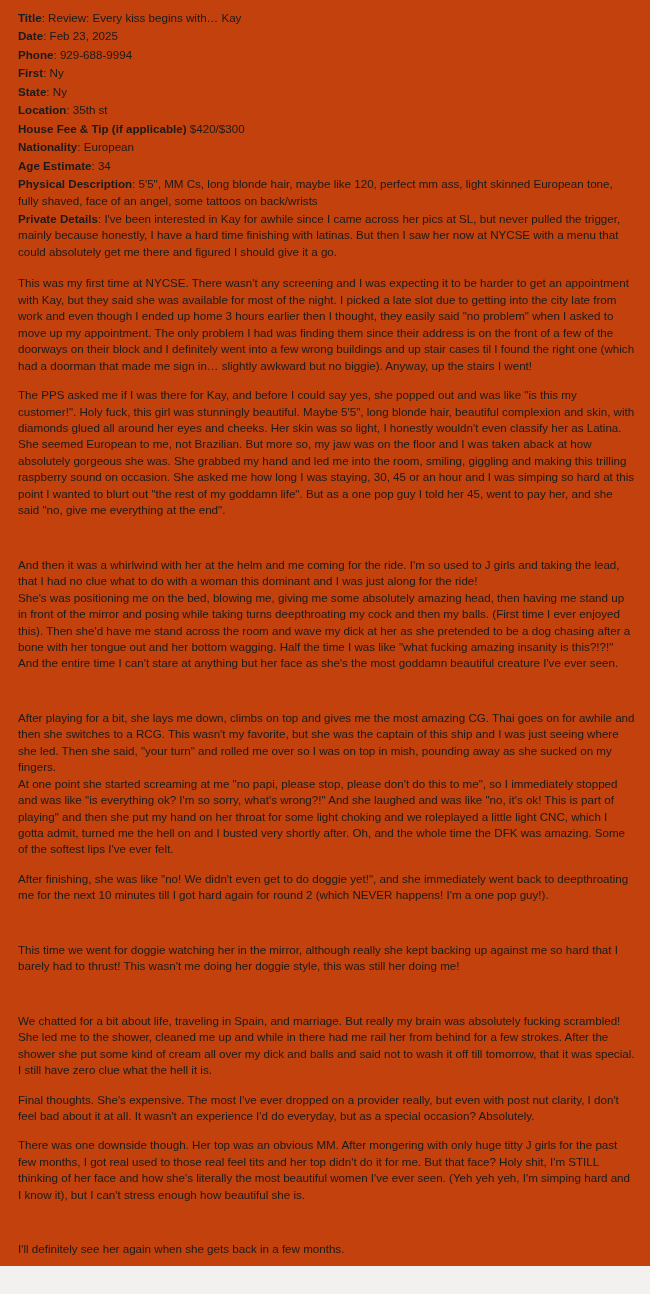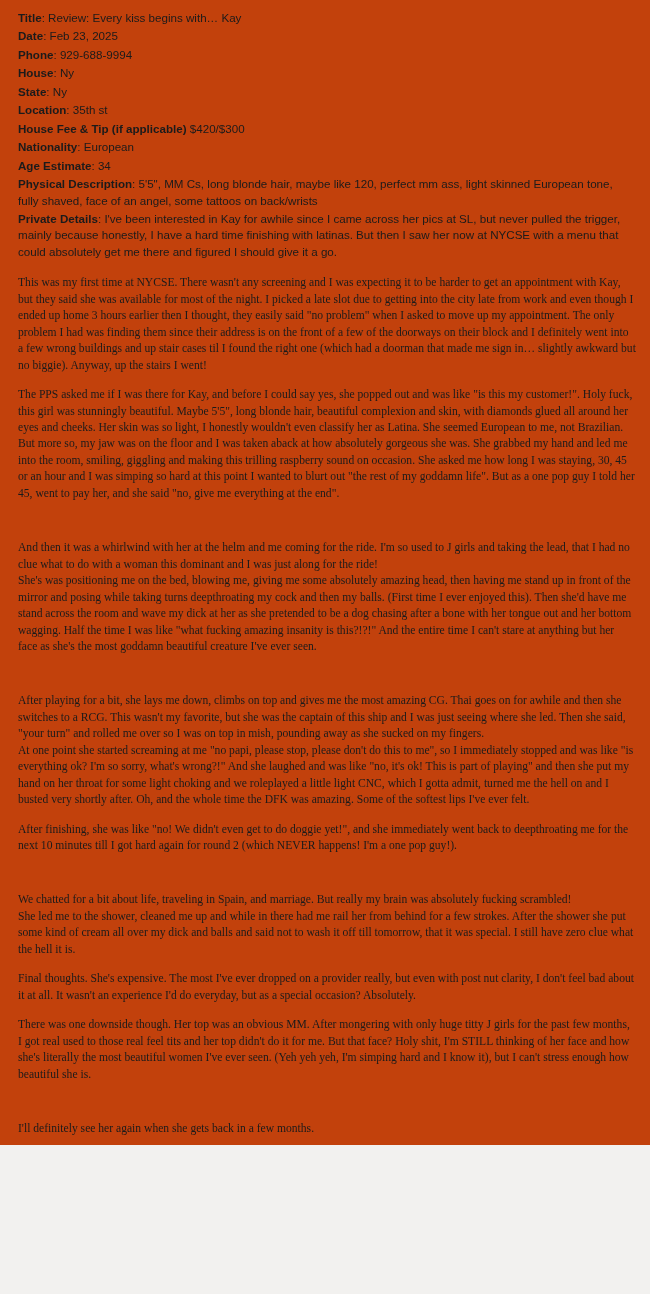--- a/index.html
+++ b/index.html
@@ -28,21 +28,20 @@
     margin: 0 0 2px 0;
   }
   .field-label {
     font-weight: bold;
   }
   .field-value {
   }
   .para {
     margin: 0 0 13px 0;
     text-align: left;
-    font-family: Liberation Serif, serif;
   }
   .para.tight {
     margin-bottom: 0;
     margin-top: 38px;
   }
   .block-gap {
     height: 13px;
   }
   .footer-field {
     margin-top: 0;
@@ -57,21 +56,21 @@
     <div class="field-row">
       <span class="field-label">Title</span><span>: </span><span class="field-value">Review: Every kiss begins with… Kay</span>
     </div>
     <div class="field-row">
       <span class="field-label">Date</span><span>: </span><span class="field-value">Feb 23, 2025</span>
     </div>
     <div class="field-row">
       <span class="field-label">Phone</span><span>: </span><span class="field-value">929-688-9994</span>
     </div>
     <div class="field-row">
-      <span class="field-label">House</span><span>: </span><span class="field-value">Ny</span>
+      <span class="field-label">First</span><span>: </span><span class="field-value">Ny</span>
     </div>
     <div class="field-row">
       <span class="field-label">State</span><span>: </span><span class="field-value">Ny</span>
     </div>
     <div class="field-row">
       <span class="field-label">Location</span><span>: </span><span class="field-value">35th st</span>
     </div>
     <div class="field-row">
       <span class="field-label">House Fee &amp; Tip (if applicable)</span><span> </span><span class="field-value">$420/$300</span>
     </div>
@@ -97,20 +96,21 @@
   <p class="para">The PPS asked me if I was there for Kay, and before I could say yes, she popped out and was like "is this my customer!". Holy fuck, this girl was stunningly beautiful. Maybe 5'5", long blonde hair, beautiful complexion and skin, with diamonds glued all around her eyes and cheeks. Her skin was so light, I honestly wouldn't even classify her as Latina. She seemed European to me, not Brazilian. But more so, my jaw was on the floor and I was taken aback at how absolutely gorgeous she was. She grabbed my hand and led me into the room, smiling, giggling and making this trilling raspberry sound on occasion. She asked me how long I was staying, 30, 45 or an hour and I was simping so hard at this point I wanted to blurt out "the rest of my goddamn life". But as a one pop guy I told her 45, went to pay her, and she said "no, give me everything at the end".</p>
 
   <p class="para tight">And then it was a whirlwind with her at the helm and me coming for the ride. I'm so used to J girls and taking the lead, that I had no clue what to do with a woman this dominant and I was just along for the ride!</p>
   <p class="para">She's was positioning me on the bed, blowing me, giving me some absolutely amazing head, then having me stand up in front of the mirror and posing while taking turns deepthroating my cock and then my balls. (First time I ever enjoyed this). Then she'd have me stand across the room and wave my dick at her as she pretended to be a dog chasing after a bone with her tongue out and her bottom wagging. Half the time I was like "what fucking amazing insanity is this?!?!" And the entire time I can't stare at anything but her face as she's the most goddamn beautiful creature I've ever seen.</p>
 
   <p class="para tight">After playing for a bit, she lays me down, climbs on top and gives me the most amazing CG. Thai goes on for awhile and then she switches to a RCG. This wasn't my favorite, but she was the captain of this ship and I was just seeing where she led. Then she said, "your turn" and rolled me over so I was on top in mish, pounding away as she sucked on my fingers.</p>
   <p class="para">At one point she started screaming at me "no papi, please stop, please don't do this to me", so I immediately stopped and was like "is everything ok? I'm so sorry, what's wrong?!" And she laughed and was like "no, it's ok! This is part of playing" and then she put my hand on her throat for some light choking and we roleplayed a little light CNC, which I gotta admit, turned me the hell on and I busted very shortly after. Oh, and the whole time the DFK was amazing. Some of the softest lips I've ever felt.</p>
 
   <p class="para">After finishing, she was like "no! We didn't even get to do doggie yet!", and she immediately went back to deepthroating me for the next 10 minutes till I got hard again for round 2 (which NEVER happens! I'm a one pop guy!).</p>
 
+  <p class="para tight">This time we went for doggie watching her in the mirror, although really she kept backing up against me so hard that I barely had to thrust! This wasn't me doing her doggie style, this was still her doing me!</p>
 
   <p class="para tight">We chatted for a bit about life, traveling in Spain, and marriage. But really my brain was absolutely fucking scrambled!</p>
   <p class="para">She led me to the shower, cleaned me up and while in there had me rail her from behind for a few strokes. After the shower she put some kind of cream all over my dick and balls and said not to wash it off till tomorrow, that it was special. I still have zero clue what the hell it is.</p>
 
   <p class="para">Final thoughts. She's expensive. The most I've ever dropped on a provider really, but even with post nut clarity, I don't feel bad about it at all. It wasn't an experience I'd do everyday, but as a special occasion? Absolutely.</p>
 
   <p class="para">There was one downside though. Her top was an obvious MM. After mongering with only huge titty J girls for the past few months, I got real used to those real feel tits and her top didn't do it for me. But that face? Holy shit, I'm STILL thinking of her face and how she's literally the most beautiful women I've ever seen. (Yeh yeh yeh, I'm simping hard and I know it), but I can't stress enough how beautiful she is.</p>
 
   <p class="para tight">I'll definitely see her again when she gets back in a few months.</p>
 

